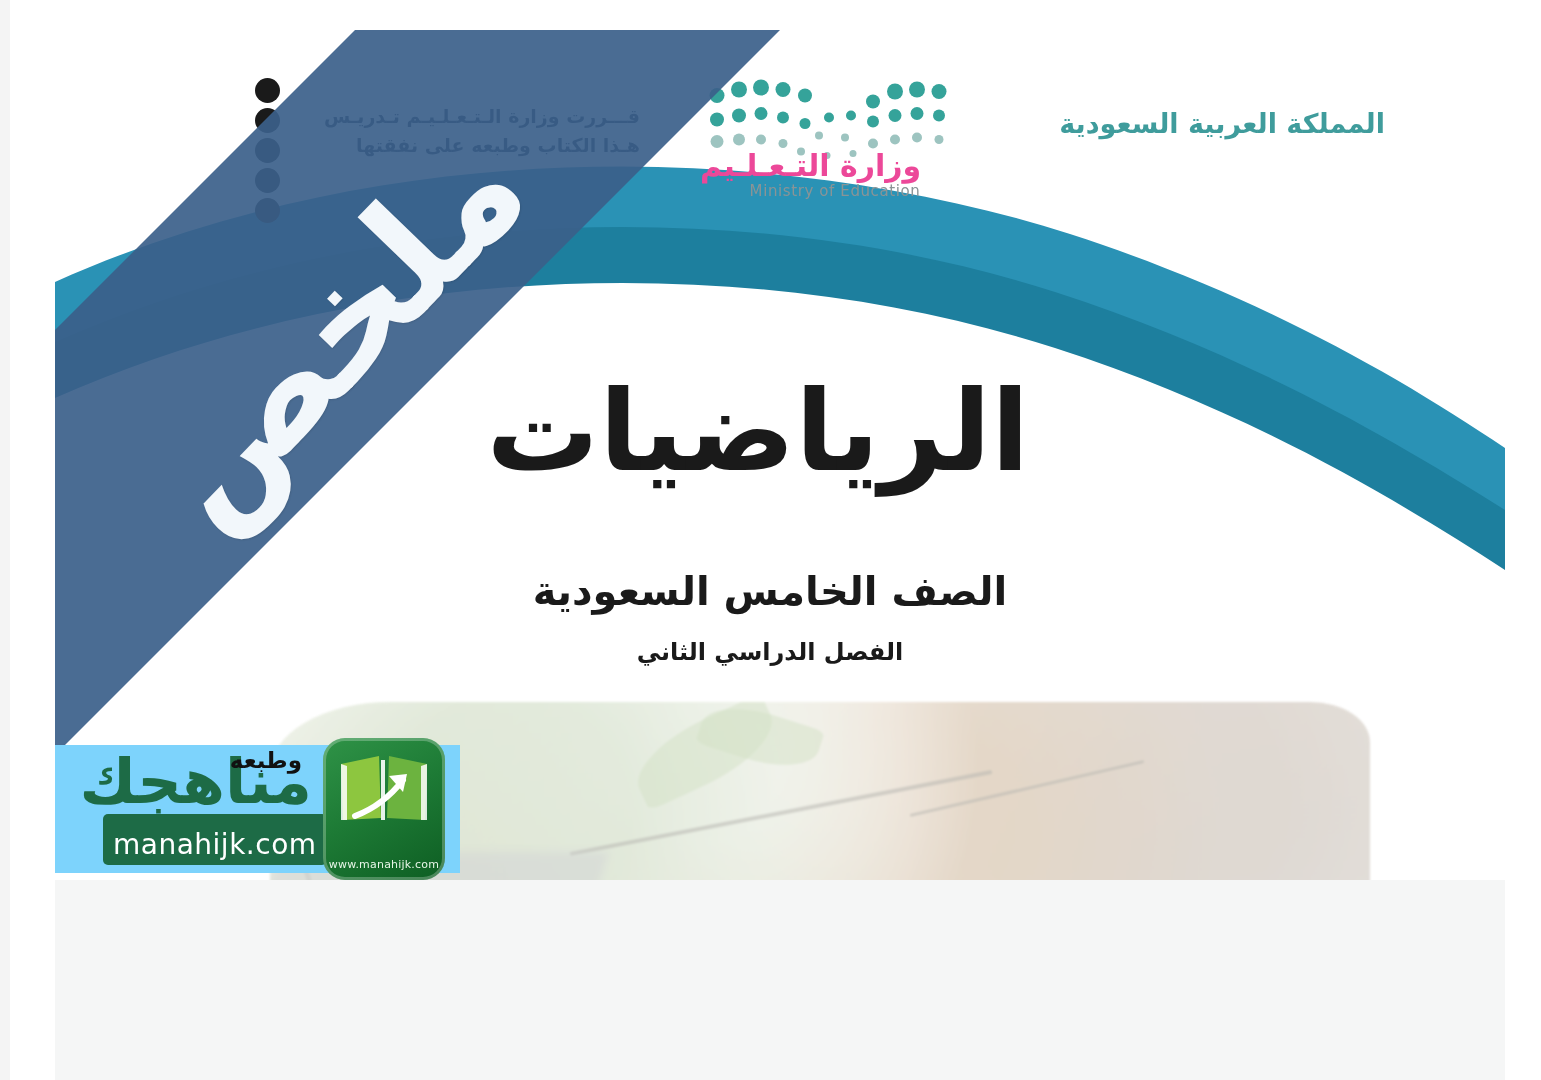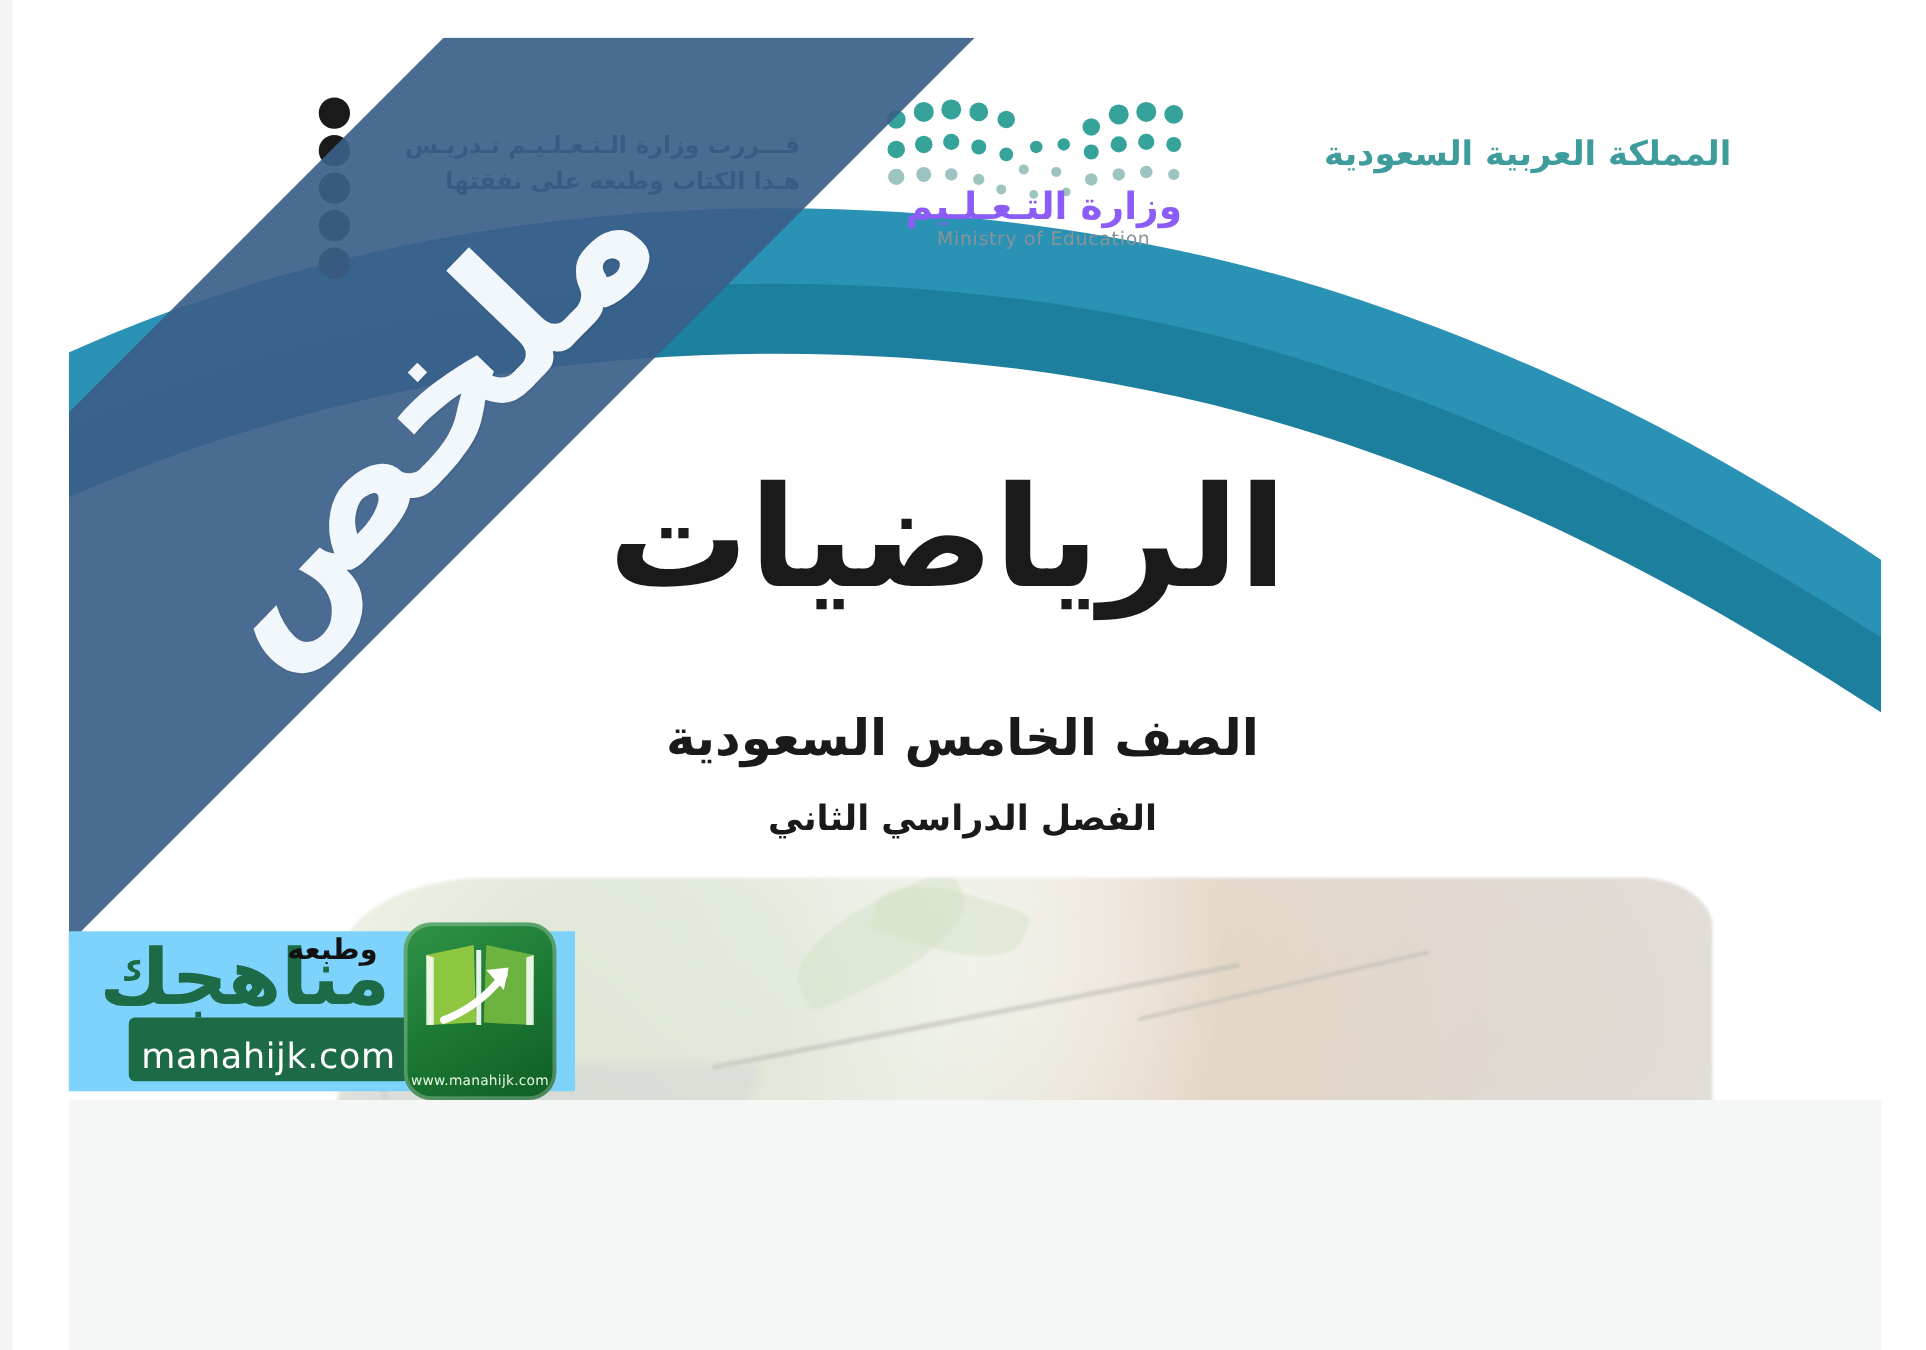--- a/index.html
+++ b/index.html
@@ -40,22 +40,22 @@
     position:absolute;right:120px;top:78px;
     color:#3f9c9c;font-size:27px;font-weight:700;
     direction:rtl;letter-spacing:.5px;
     white-space:nowrap;
   }
   #moe-logo{
     position:absolute;left:640px;top:18px;width:280px;height:165px;
   }
   #moe-name{
     position:absolute;left:645px;top:118px;width:270px;
-    text-align:center;direction:rtl;
-    color:#8b5cf6;font-size:30px;font-weight:700;
+    text-align:left;direction:rtl;
+    color:#ec4899;font-size:30px;font-weight:700;
     white-space:nowrap;
   }
   #moe-name-en{
     position:absolute;left:645px;top:152px;width:270px;
     text-align:center;
     color:#8a9496;font-size:15px;letter-spacing:.6px;
     white-space:nowrap;
   }
 
   
@@ -81,21 +81,21 @@
   }
   #title-grade{
     position:absolute;left:0;right:0;top:538px;
     text-align:center;direction:rtl;
     color:#1a1a1a;font-size:40px;font-weight:700;
     transform:translateX(-10px);
   }
   #title-term{
     position:absolute;left:0;right:0;top:608px;
     text-align:center;direction:rtl;
-    color:#1a1a1a;font-size:28px;font-weight:700;
+    color:#1a1a1a;font-size:24px;font-weight:700;
     transform:translateX(-10px);
   }
 
   
   #photo{
     position:absolute;left:215px;top:672px;width:1100px;height:205px;
     border-top-left-radius:120px 70px;
     border-top-right-radius:60px 40px;
     overflow:hidden;
     background:

